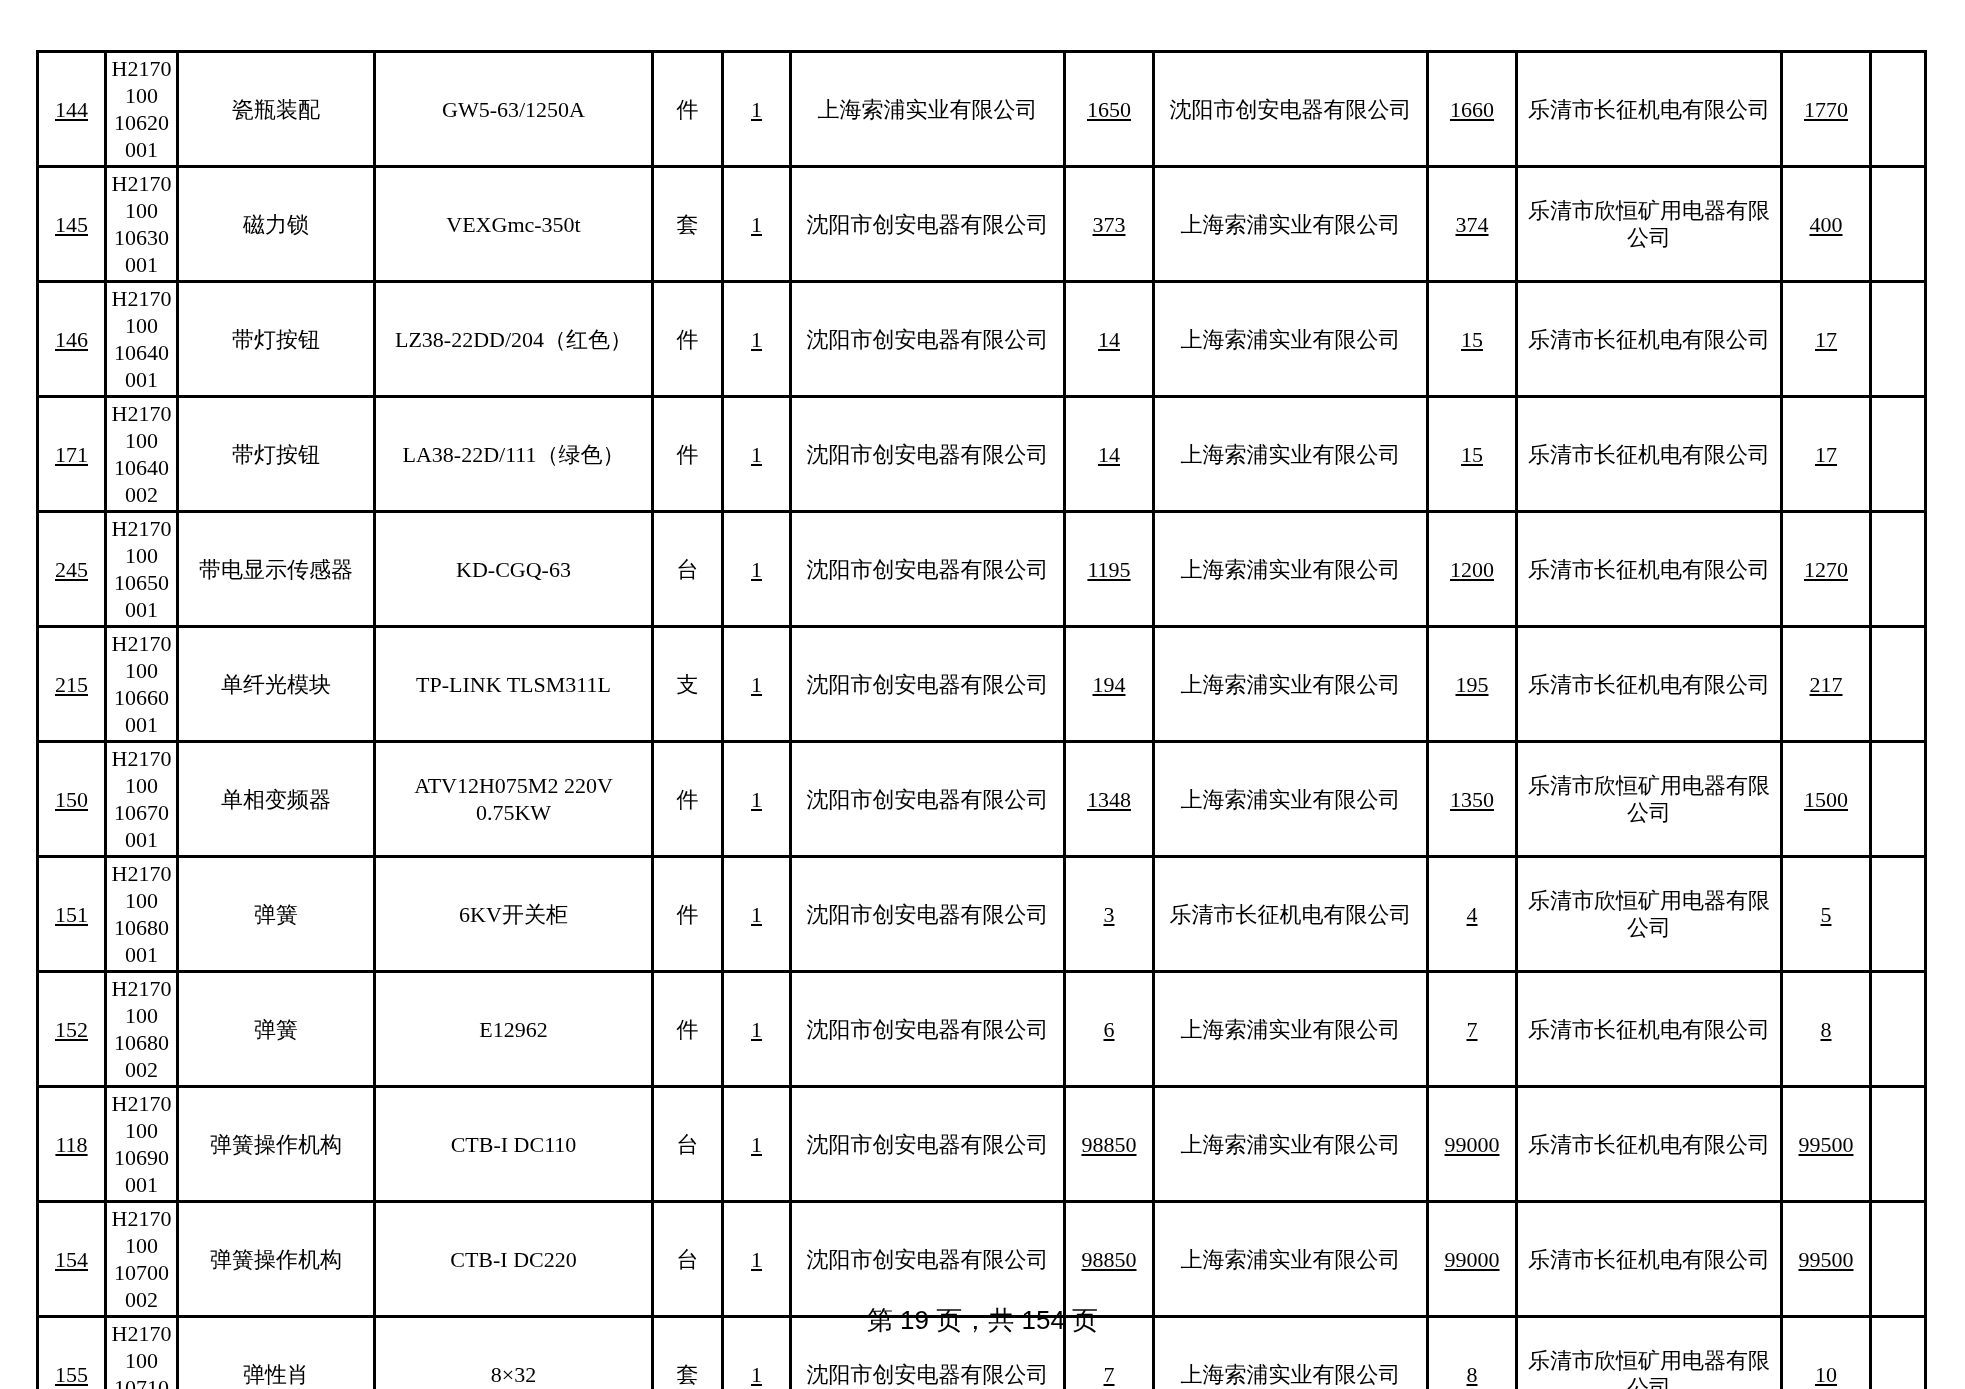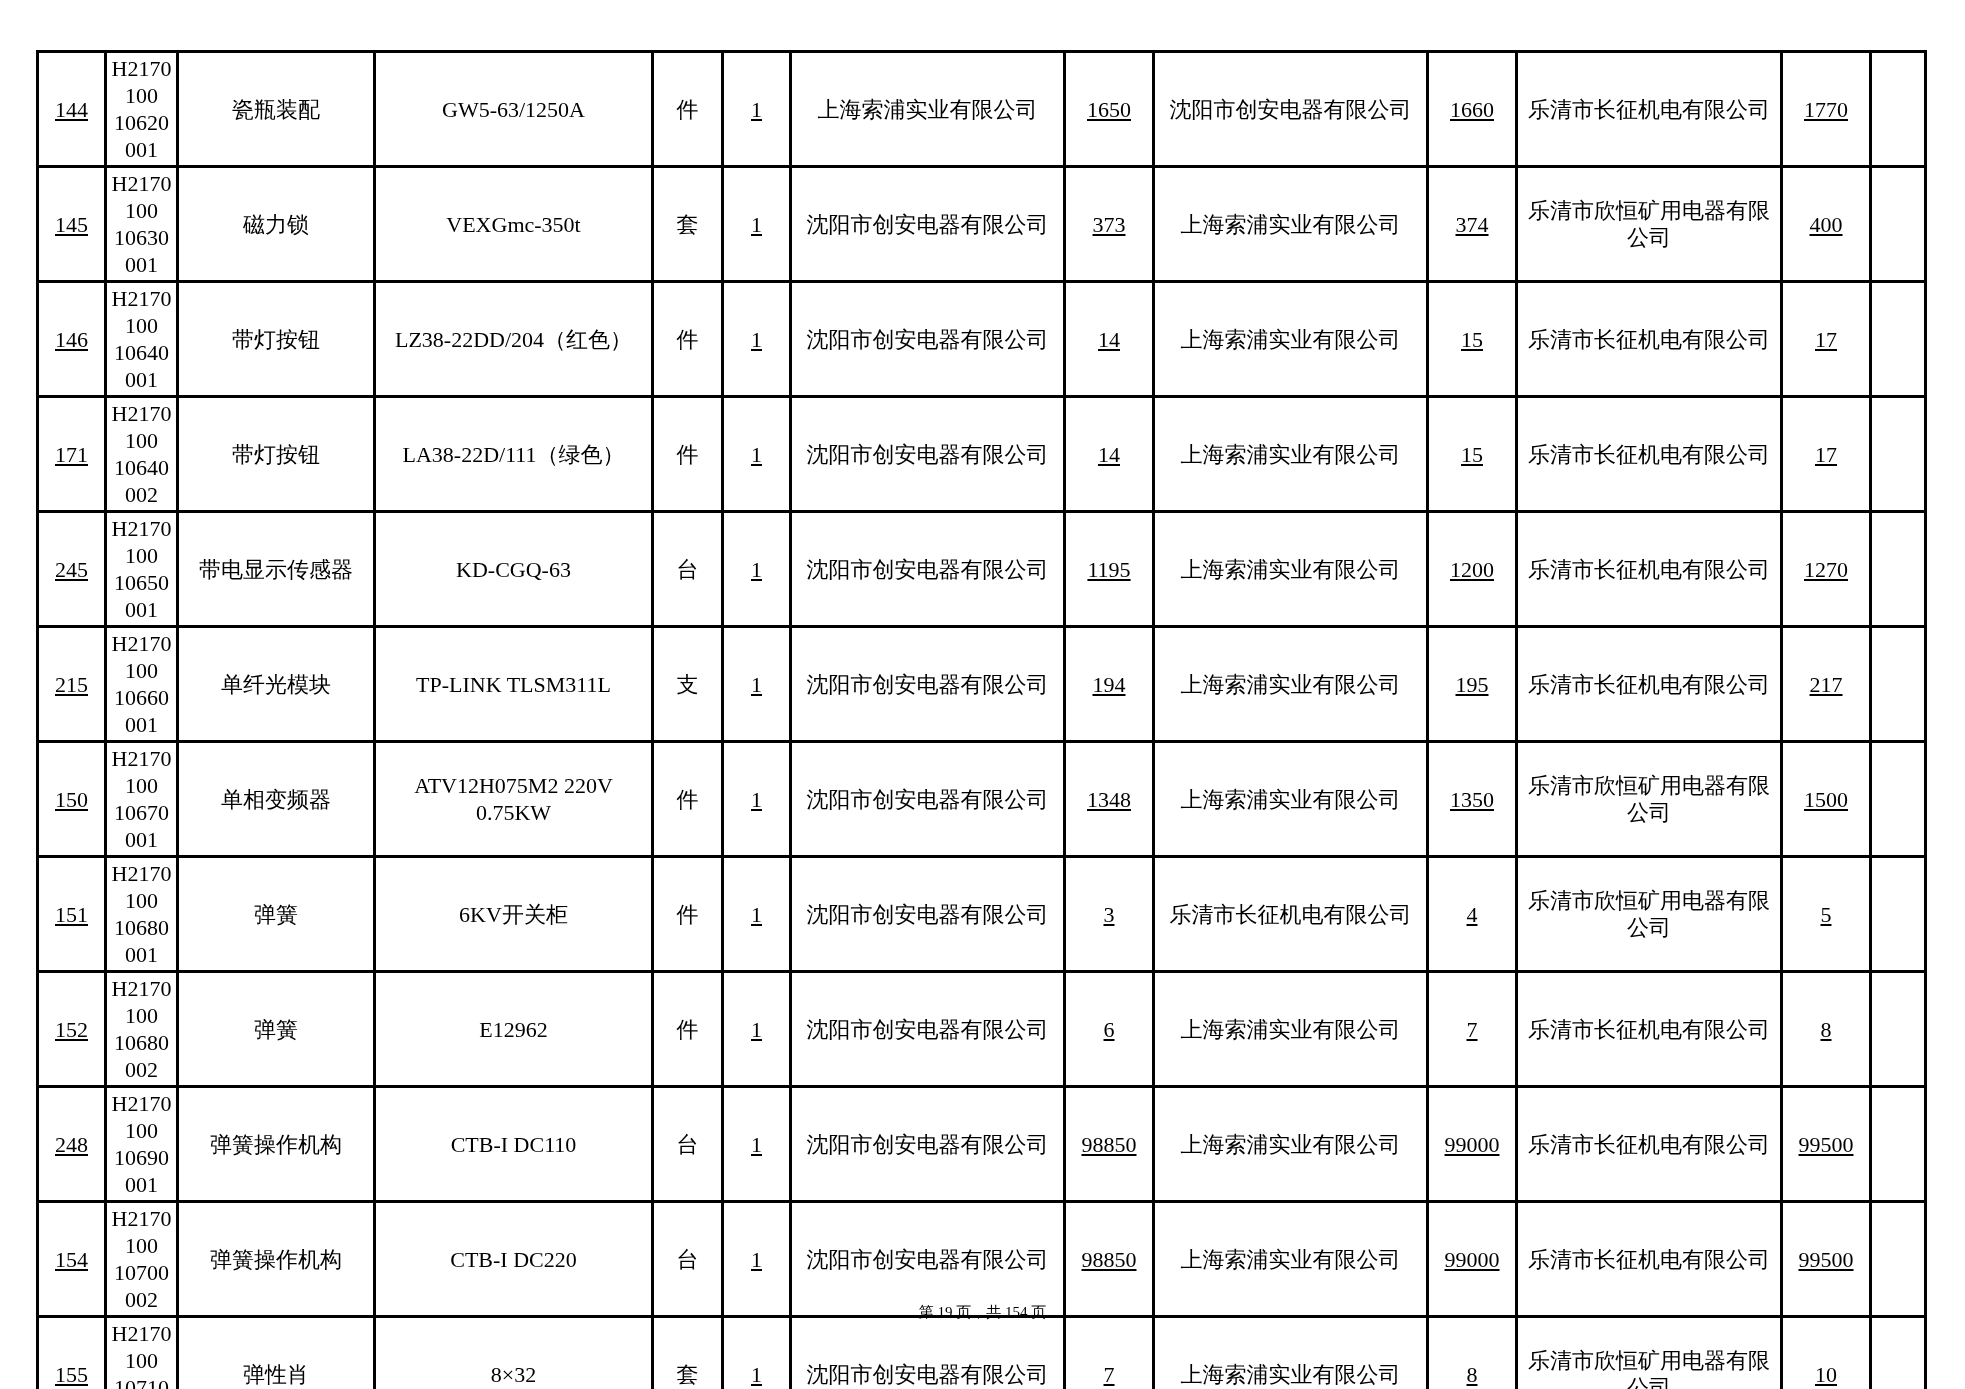--- a/index.html
+++ b/index.html
@@ -16,22 +16,22 @@
     border:3px solid #000;
     text-align:center;vertical-align:middle;
     font-size:22px;line-height:27px;
     height:44px;padding:2px 3px;
     overflow:hidden;word-break:break-word;
   }
   td.code-cell{font-size:13.5px;line-height:16px;padding:2px 1px;}
   td.qty-cell,td.price-cell,td.no-cell{font-size:22px;text-decoration:underline;}
   .footer{
     position:absolute;left:0;top:1303px;width:100%;
-    text-align:center;font-size:15px;
-    font-family:Liberation Serif, serif;
+    text-align:center;font-size:26px;
+    font-family:Liberation Sans, sans-serif;
   }
 </style>
 </head>
 <body>
 
 <div class="page">
 
   <table class="grid">
     <colgroup>
       <col style="width:68px">
@@ -178,21 +178,21 @@
           <td class="qty-cell">1</td>
           <td>沈阳市创安电器有限公司</td>
           <td class="price-cell">6</td>
           <td>上海索浦实业有限公司</td>
           <td class="price-cell">7</td>
           <td>乐清市长征机电有限公司</td>
           <td class="price-cell">8</td>
           <td></td>
         </tr>
         <tr>
-          <td class="no-cell">248</td>
+          <td class="no-cell">118</td>
           <td class="code-cell"><span>H2170100</span><br><span>10690001</span></td>
           <td>弹簧操作机构</td>
           <td>CTB-I DC110</td>
           <td>台</td>
           <td class="qty-cell">1</td>
           <td>沈阳市创安电器有限公司</td>
           <td class="price-cell">98850</td>
           <td>上海索浦实业有限公司</td>
           <td class="price-cell">99000</td>
           <td>乐清市长征机电有限公司</td>

